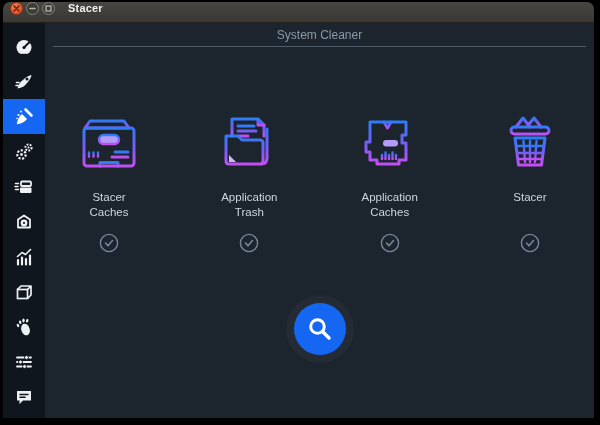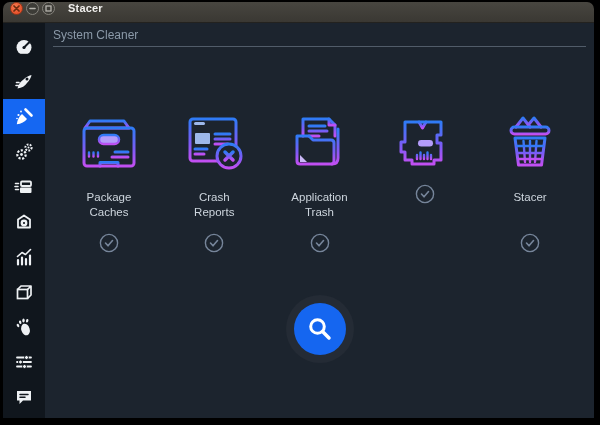--- a/index.html
+++ b/index.html
@@ -15,21 +15,21 @@
   .tbtn.close { background:radial-gradient(circle at 35% 30%, #f4794f, #e4441f); border:1px solid #97391b; }
   .tbtn.min, .tbtn.max { background:#3d3c37; border:1px solid #85837c; }
   .title-text { color:#f1f0ee; font-size:11px; font-weight:bold; margin-left:10px; letter-spacing:.2px; }
   
   .app-body { flex:1; display:flex; min-height:0; }
   .sidebar { width:42px; flex:0 0 42px; background:#10161d; padding-top:6px;
              display:flex; flex-direction:column; }
   .side-item { height:35px; display:flex; align-items:center; justify-content:center; cursor:pointer; }
   .side-item.active { background:#1567f2; }
   .main { flex:1; background:#1c242e; display:flex; flex-direction:column; position:relative; }
-  .page-header { margin:0 8px; height:24px; line-height:24px; text-align:left;
+  .page-header { margin:0 8px; height:24px; line-height:24px; text-align:center;
                  color:#8b99a8; font-size:12px; border-bottom:1px solid #515c69; }
   .items-row { margin-top:64px; padding:0 18px; display:flex; justify-content:space-between; }
   .citem { width:92px; display:flex; flex-direction:column; align-items:center; cursor:pointer; }
   .clabel { margin-top:17px; width:74px; height:32px; text-align:center;
             color:#cdd5dd; font-size:11.5px; line-height:1.32; }
   .ccheck { margin-top:11px; width:20px; height:20px; cursor:pointer; }
   .scan-wrap { margin-top:42px; display:flex; justify-content:center; }
   .scan-halo { width:68px; height:68px; border-radius:50%; background:#242b35;
                display:flex; align-items:center; justify-content:center; }
   .scan-btn { width:52px; height:52px; border-radius:50%; background:#1566f0; border:none;
@@ -176,51 +176,29 @@
           <svg width="70" height="62" viewBox="0 0 68 62">
             <g fill="none" stroke="url(#ig)" stroke-width="3" stroke-linecap="round" stroke-linejoin="round">
               <path d="M15 10 H49 L54 17 H10 Z"></path>
               <rect x="9" y="17" width="50" height="38" rx="3"></rect>
               <path d="M40 41 h13 M37 46 h16"></path>
               <path d="M14 41.5 v4 M18.5 41.5 v4 M23 41.5 v4" stroke-width="2.4"></path>
               <path d="M25 55 v-3.5 h18 v3.5"></path>
             </g>
             <rect x="24" y="24" width="20" height="9" rx="4.5" fill="#b49cfa" stroke="url(#ig)" stroke-width="2.5"></rect>
           </svg>
-          <div class="clabel">Package Caches</div>
-          <div class="ccheck">
-            <svg width="20" height="20" viewBox="0 0 20 20">
-              <circle cx="10" cy="10" r="8.6" fill="none" stroke="#76859a" stroke-width="1.4"></circle>
-              <path d="M6.5 10 L9 12.8 L13.5 7.5" fill="none" stroke="#76859a" stroke-width="1.6" stroke-linecap="round" stroke-linejoin="round"></path>
-            </svg>
-          </div>
-        </div>
-
-        <div class="citem">
-          <svg width="70" height="62" viewBox="0 0 68 62">
-            <g fill="none" stroke="url(#ig)" stroke-width="3" stroke-linecap="round" stroke-linejoin="round">
-              <rect x="10" y="8" width="46" height="42" rx="3"></rect>
-              <path d="M10 17 H56"></path>
-              <path d="M35 23 h15 M35 28 h15 M35 33 h13"></path>
-              <path d="M15 38 h12 M15 43 h9"></path>
-              <path d="M12 55 H36"></path>
-            </g>
-            <rect x="14" y="11" width="11" height="3" rx="1.5" fill="#9db8ea"></rect>
-            <rect x="15" y="22" width="15" height="11" rx="1" fill="#9db8ea"></rect>
-            <circle cx="49" cy="45" r="12" fill="#1c242e" stroke="url(#ig)" stroke-width="3"></circle>
-            <path d="M45 41 L53 49 M53 41 L45 49" stroke="url(#ig)" stroke-width="3.5" stroke-linecap="round"></path>
-          </svg>
-          <div class="clabel">Crash Reports</div>
-          <div class="ccheck">
-            <svg width="20" height="20" viewBox="0 0 20 20">
-              <circle cx="10" cy="10" r="8.6" fill="none" stroke="#76859a" stroke-width="1.4"></circle>
-              <path d="M6.5 10 L9 12.8 L13.5 7.5" fill="none" stroke="#76859a" stroke-width="1.6" stroke-linecap="round" stroke-linejoin="round"></path>
-            </svg>
-          </div>
-        </div>
+          <div class="clabel">Stacer Caches</div>
+          <div class="ccheck">
+            <svg width="20" height="20" viewBox="0 0 20 20">
+              <circle cx="10" cy="10" r="8.6" fill="none" stroke="#76859a" stroke-width="1.4"></circle>
+              <path d="M6.5 10 L9 12.8 L13.5 7.5" fill="none" stroke="#76859a" stroke-width="1.6" stroke-linecap="round" stroke-linejoin="round"></path>
+            </svg>
+          </div>
+        </div>
+
 
         <div class="citem">
           <svg width="70" height="62" viewBox="0 0 68 62">
             <g fill="none" stroke="url(#ig)" stroke-width="3" stroke-linecap="round" stroke-linejoin="round">
               <path d="M17 25 V8 H43 L49 14 V25"></path>
               <path d="M43 8 V14 H49"></path>
               <path d="M23 15 H39 M23 20 H41 M23 25 H33"></path>
               <path d="M52 18 V47 Q52 53 46 53"></path>
               <path d="M11 25 H23 L27 29 H45 Q48 29 48 32 V50 Q48 53 45 53 H14 Q11 53 11 50 Z"></path>
             </g>
@@ -238,20 +216,21 @@
         <div class="citem">
           <svg width="70" height="62" viewBox="0 0 68 62">
             <g fill="none" stroke="url(#ig)" stroke-width="3" stroke-linecap="round" stroke-linejoin="round">
               <path d="M14 11 H50 V24 H46 V32 H50 V49 H43 V53 H21 V49 H14 V41 H10 V31 H14 Z"></path>
               <path d="M28 11 L31.5 17 L35 11"></path>
               <path d="M14 19 H26 M37 19 H50" stroke-width="2.4"></path>
               <path d="M26 48 v-4 M29.5 48 v-6.5 M33 48 v-4 M36.5 48 v-6.5 M40 48 v-4" stroke-width="2.4"></path>
             </g>
             <rect x="27" y="29" width="15" height="6.5" rx="3.25" fill="#b49cfa"></rect>
           </svg>
+          <div class="clabel">Application Caches</div>
           <div class="ccheck">
             <svg width="20" height="20" viewBox="0 0 20 20">
               <circle cx="10" cy="10" r="8.6" fill="none" stroke="#76859a" stroke-width="1.4"></circle>
               <path d="M6.5 10 L9 12.8 L13.5 7.5" fill="none" stroke="#76859a" stroke-width="1.6" stroke-linecap="round" stroke-linejoin="round"></path>
             </svg>
           </div>
         </div>
 
         <div class="citem">
           <svg width="70" height="62" viewBox="0 0 68 62">

